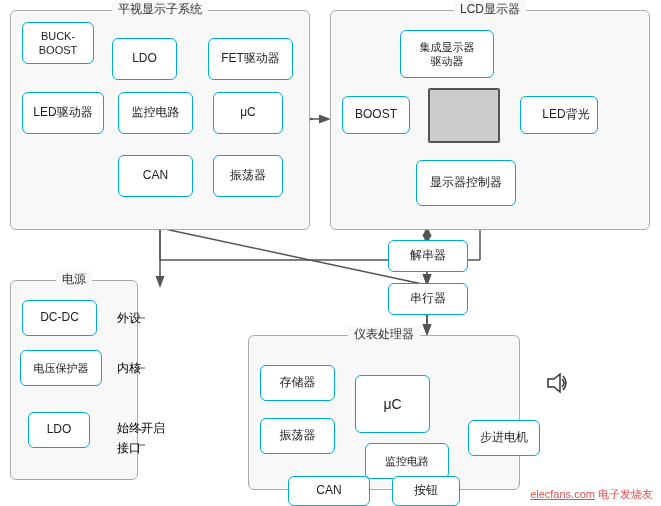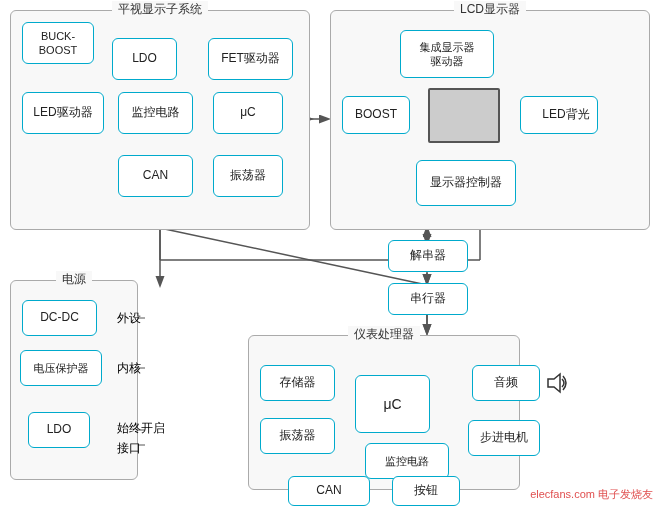--- a/index.html
+++ b/index.html
@@ -238,23 +238,20 @@
   </div>
 
   <div class="box" style="left:355px;top:375px;width:75px;height:58px;font-size:14px;">
     <span>μC</span>
   </div>
 
   <div class="box" style="left:365px;top:443px;width:84px;height:36px;font-size:11px;">
     <span>监控电路</span>
   </div>
 
-  <div class="box" style="left:472px;top:365px;width:68px;height:36px;">
-    <span>音频</span>
-  </div>
 
   <div style="position:absolute;left:546px;top:368px;width:24px;height:30px;">
     <svg viewBox="0 0 24 24" width="24" height="30">
       <polygon points="2,8 8,8 14,3 14,21 8,16 2,16" fill="none" stroke="#333" stroke-width="1.5"></polygon>
       <path d="M16,8 Q20,12 16,16" fill="none" stroke="#333" stroke-width="1.5"></path>
       <path d="M17,5 Q23,12 17,19" fill="none" stroke="#333" stroke-width="1.5"></path>
     </svg>
   </div>
 
   <div class="box" style="left:468px;top:420px;width:72px;height:36px;">
@@ -276,17 +273,17 @@
     <span>内核</span>
   </div>
   <div style="position:absolute;left:117px;top:420px;">
     <span>始终开启</span>
   </div>
   <div style="position:absolute;left:117px;top:440px;">
     <span>接口</span>
   </div>
 
   <div class="watermark">
-    <span style="color:#e05050;">elecfans.com</span>
+    <span style="color:#e05050;text-decoration:underline;">elecfans.com</span>
     <span> 电子发烧友</span>
   </div>
 
 </div>
 
 </body></html>

